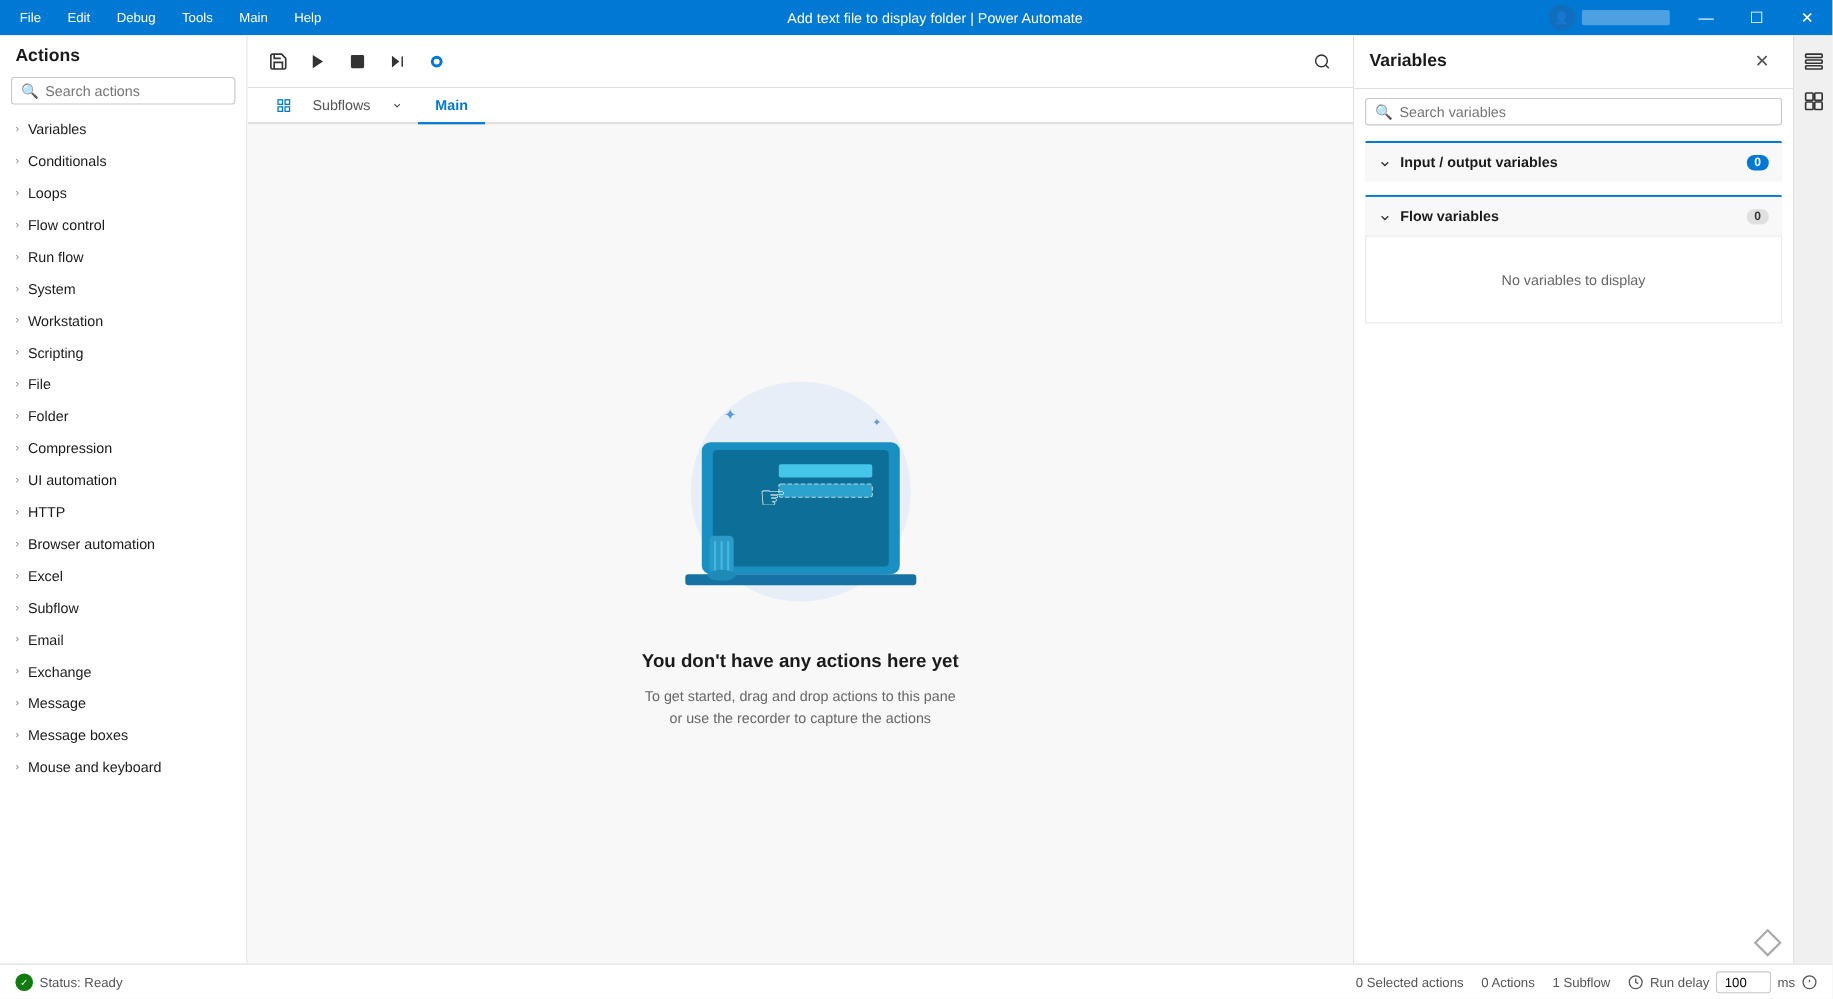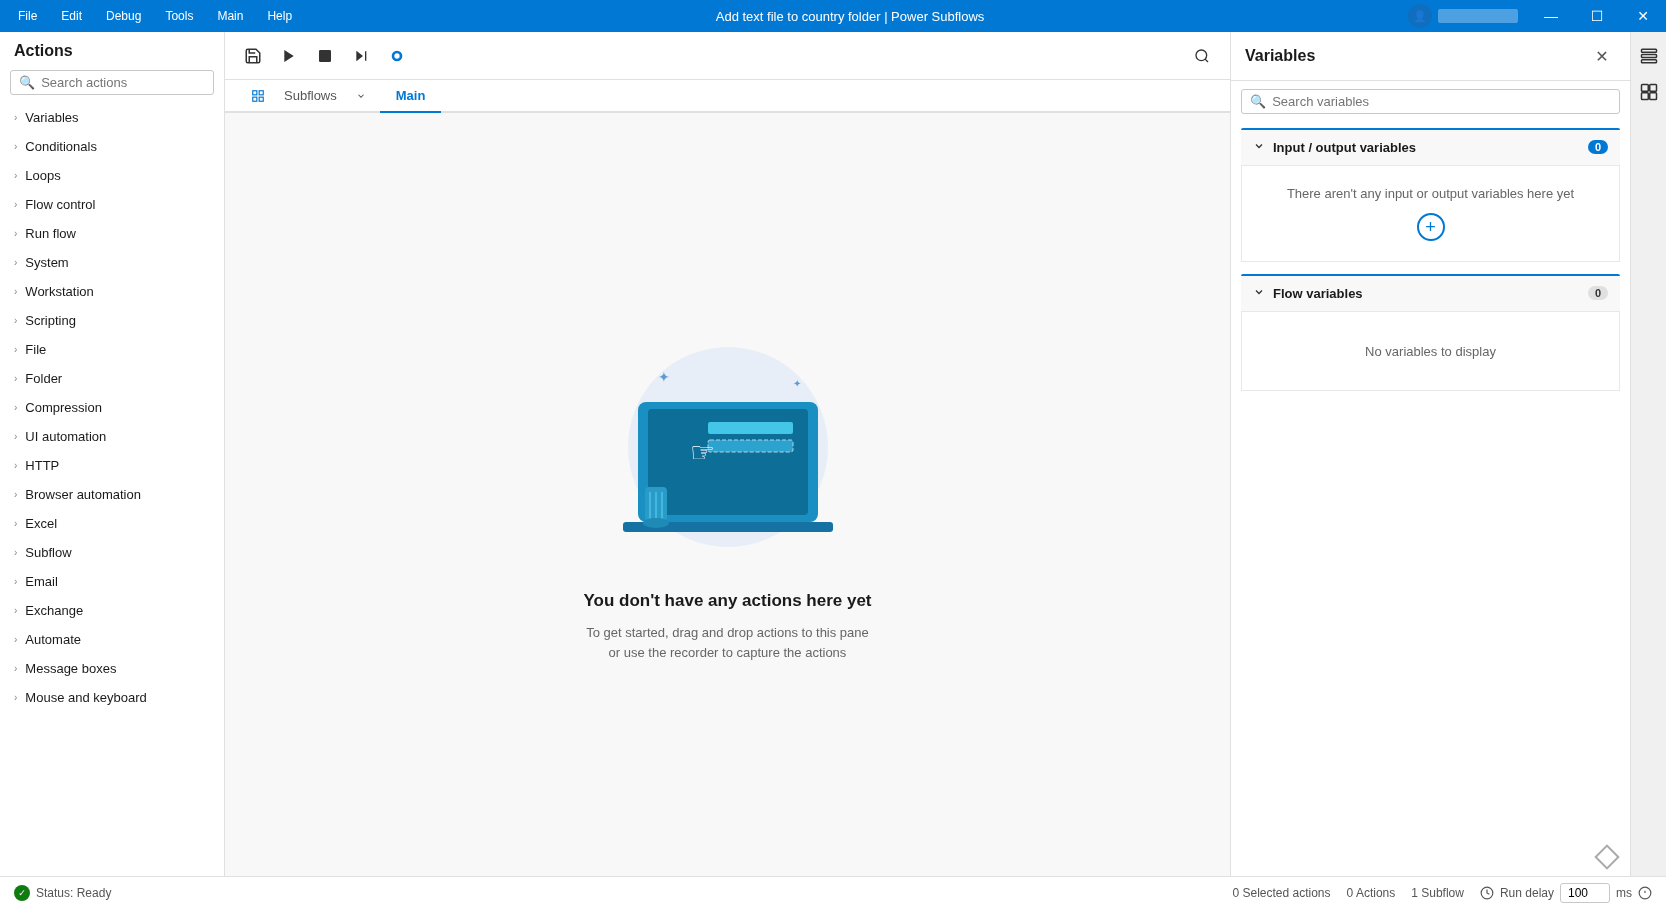--- a/index.html
+++ b/index.html
@@ -221,21 +221,21 @@
     }
 
     
     .var-section {
       border-top: 2px solid #0078d4;
       margin: 6px 10px;
       border-radius: 2px;
     }
     .var-section-header {
       display: flex;
-      align-items: flex-start;
+      align-items: flex-end;
       padding: 10px 12px;
       cursor: pointer;
       gap: 8px;
       background: #f8f8f8;
     }
     .var-section-title {
       font-size: 13px;
       font-weight: 600;
       color: #1a1a1a;
       flex: 1;
@@ -343,21 +343,21 @@
 
 <div class="titlebar">
   <div class="titlebar-menu">
     <div class="titlebar-menu-item">File</div>
     <div class="titlebar-menu-item">Edit</div>
     <div class="titlebar-menu-item">Debug</div>
     <div class="titlebar-menu-item">Tools</div>
     <div class="titlebar-menu-item">Main</div>
     <div class="titlebar-menu-item">Help</div>
   </div>
-  <div class="titlebar-title">Add text file to country folder | Power Subflows</div>
+  <div class="titlebar-title">Add text file to display folder | Power Automate</div>
   <div class="titlebar-user">
     <div class="titlebar-user-icon">👤</div>
     <div style="width:80px; height:14px; background:rgba(255,255,255,0.3); border-radius:2px;"></div>
   </div>
   <div class="window-btn">—</div>
   <div class="window-btn">☐</div>
   <div class="window-btn close">✕</div>
 </div>
 
 <div class="main-layout">
@@ -436,21 +436,21 @@
       <div class="action-item">
         <span class="action-chevron">›</span>
         <span>Email</span>
       </div>
       <div class="action-item">
         <span class="action-chevron">›</span>
         <span>Exchange</span>
       </div>
       <div class="action-item">
         <span class="action-chevron">›</span>
-        <span>Automate</span>
+        <span>Message</span>
       </div>
       <div class="action-item">
         <span class="action-chevron">›</span>
         <span>Message boxes</span>
       </div>
       <div class="action-item">
         <span class="action-chevron">›</span>
         <span>Mouse and keyboard</span>
       </div>
     </div>
@@ -561,24 +561,20 @@
       <input type="text" placeholder="Search variables" style="">
     </div>
 
     <div class="var-section">
       <div class="var-section-header">
         <svg width="12" height="12" viewBox="0 0 24 24" fill="none" stroke="#333" stroke-width="2.5">
             <polyline points="6,9 12,15 18,9"></polyline>
           </svg>
         <span class="var-section-title">Input / output variables</span>
         <span class="var-badge">0</span>
-      </div>
-      <div class="var-section-body">
-        <span>There aren't any input or output variables here yet</span>
-        <div class="var-add-btn">+</div>
       </div>
     </div>
 
     <div class="var-section">
       <div class="var-section-header">
         <svg width="12" height="12" viewBox="0 0 24 24" fill="none" stroke="#333" stroke-width="2.5">
             <polyline points="6,9 12,15 18,9"></polyline>
           </svg>
         <span class="var-section-title">Flow variables</span>
         <span class="var-badge-gray">0</span>

